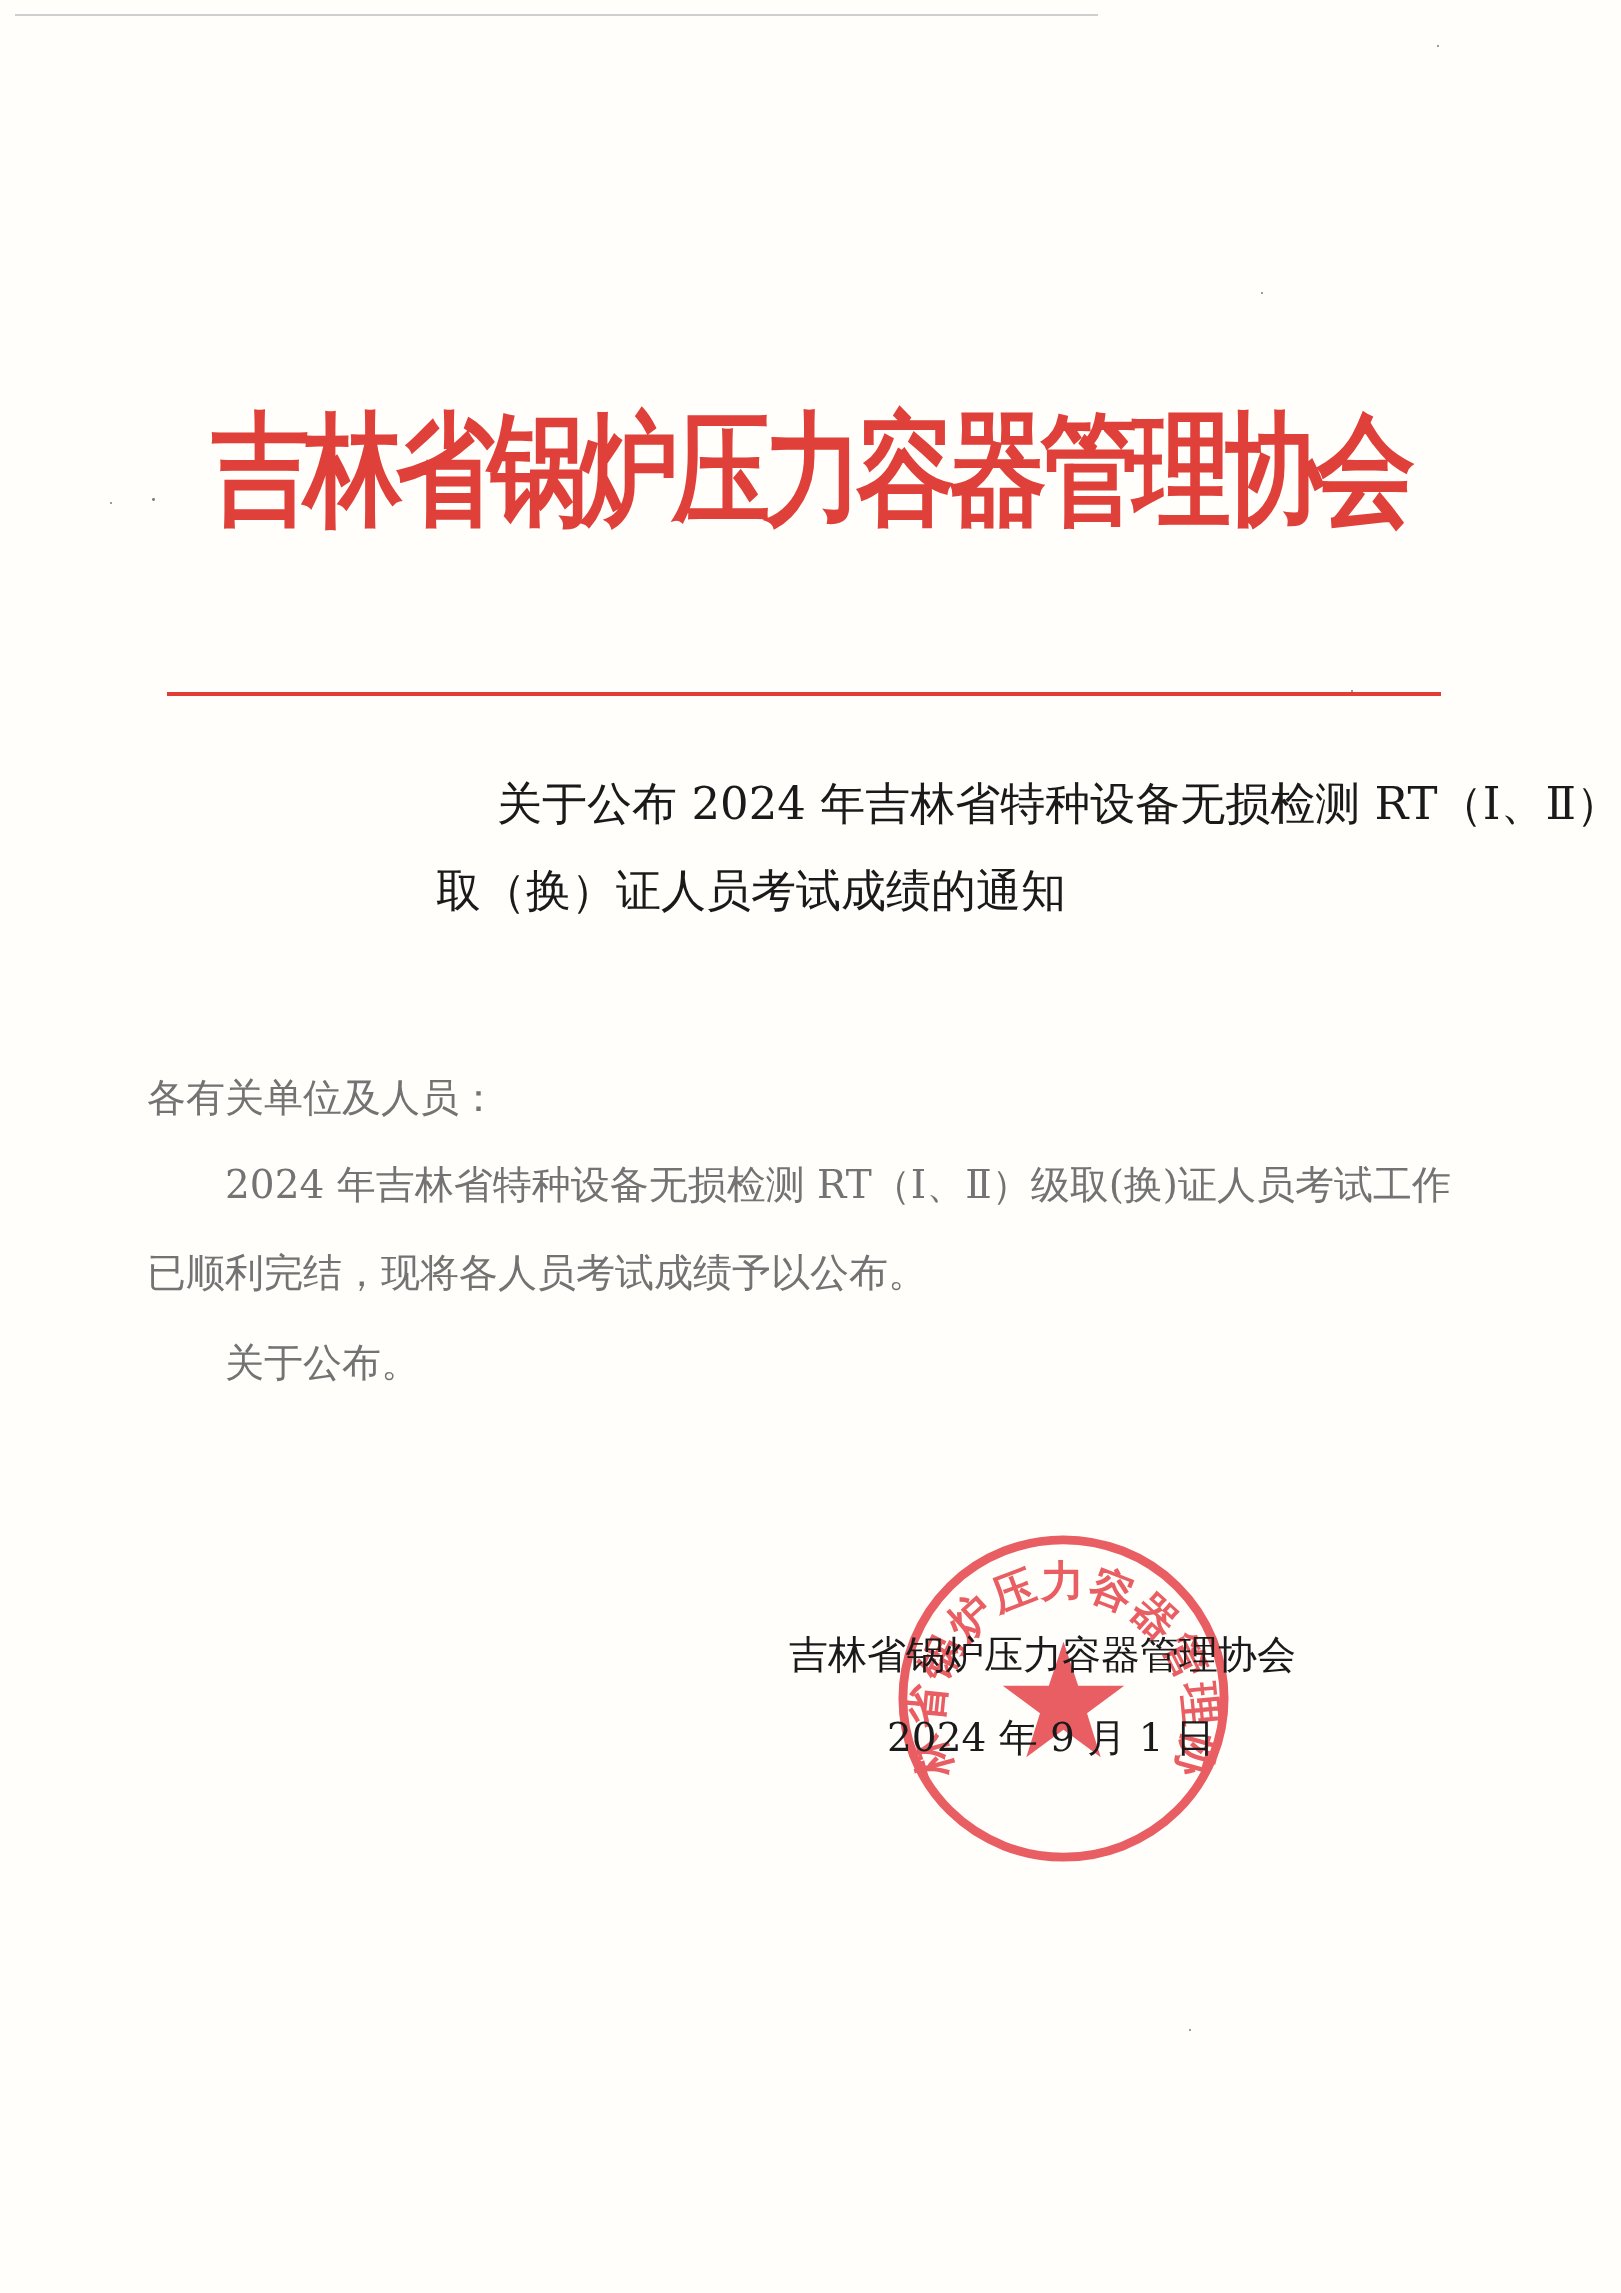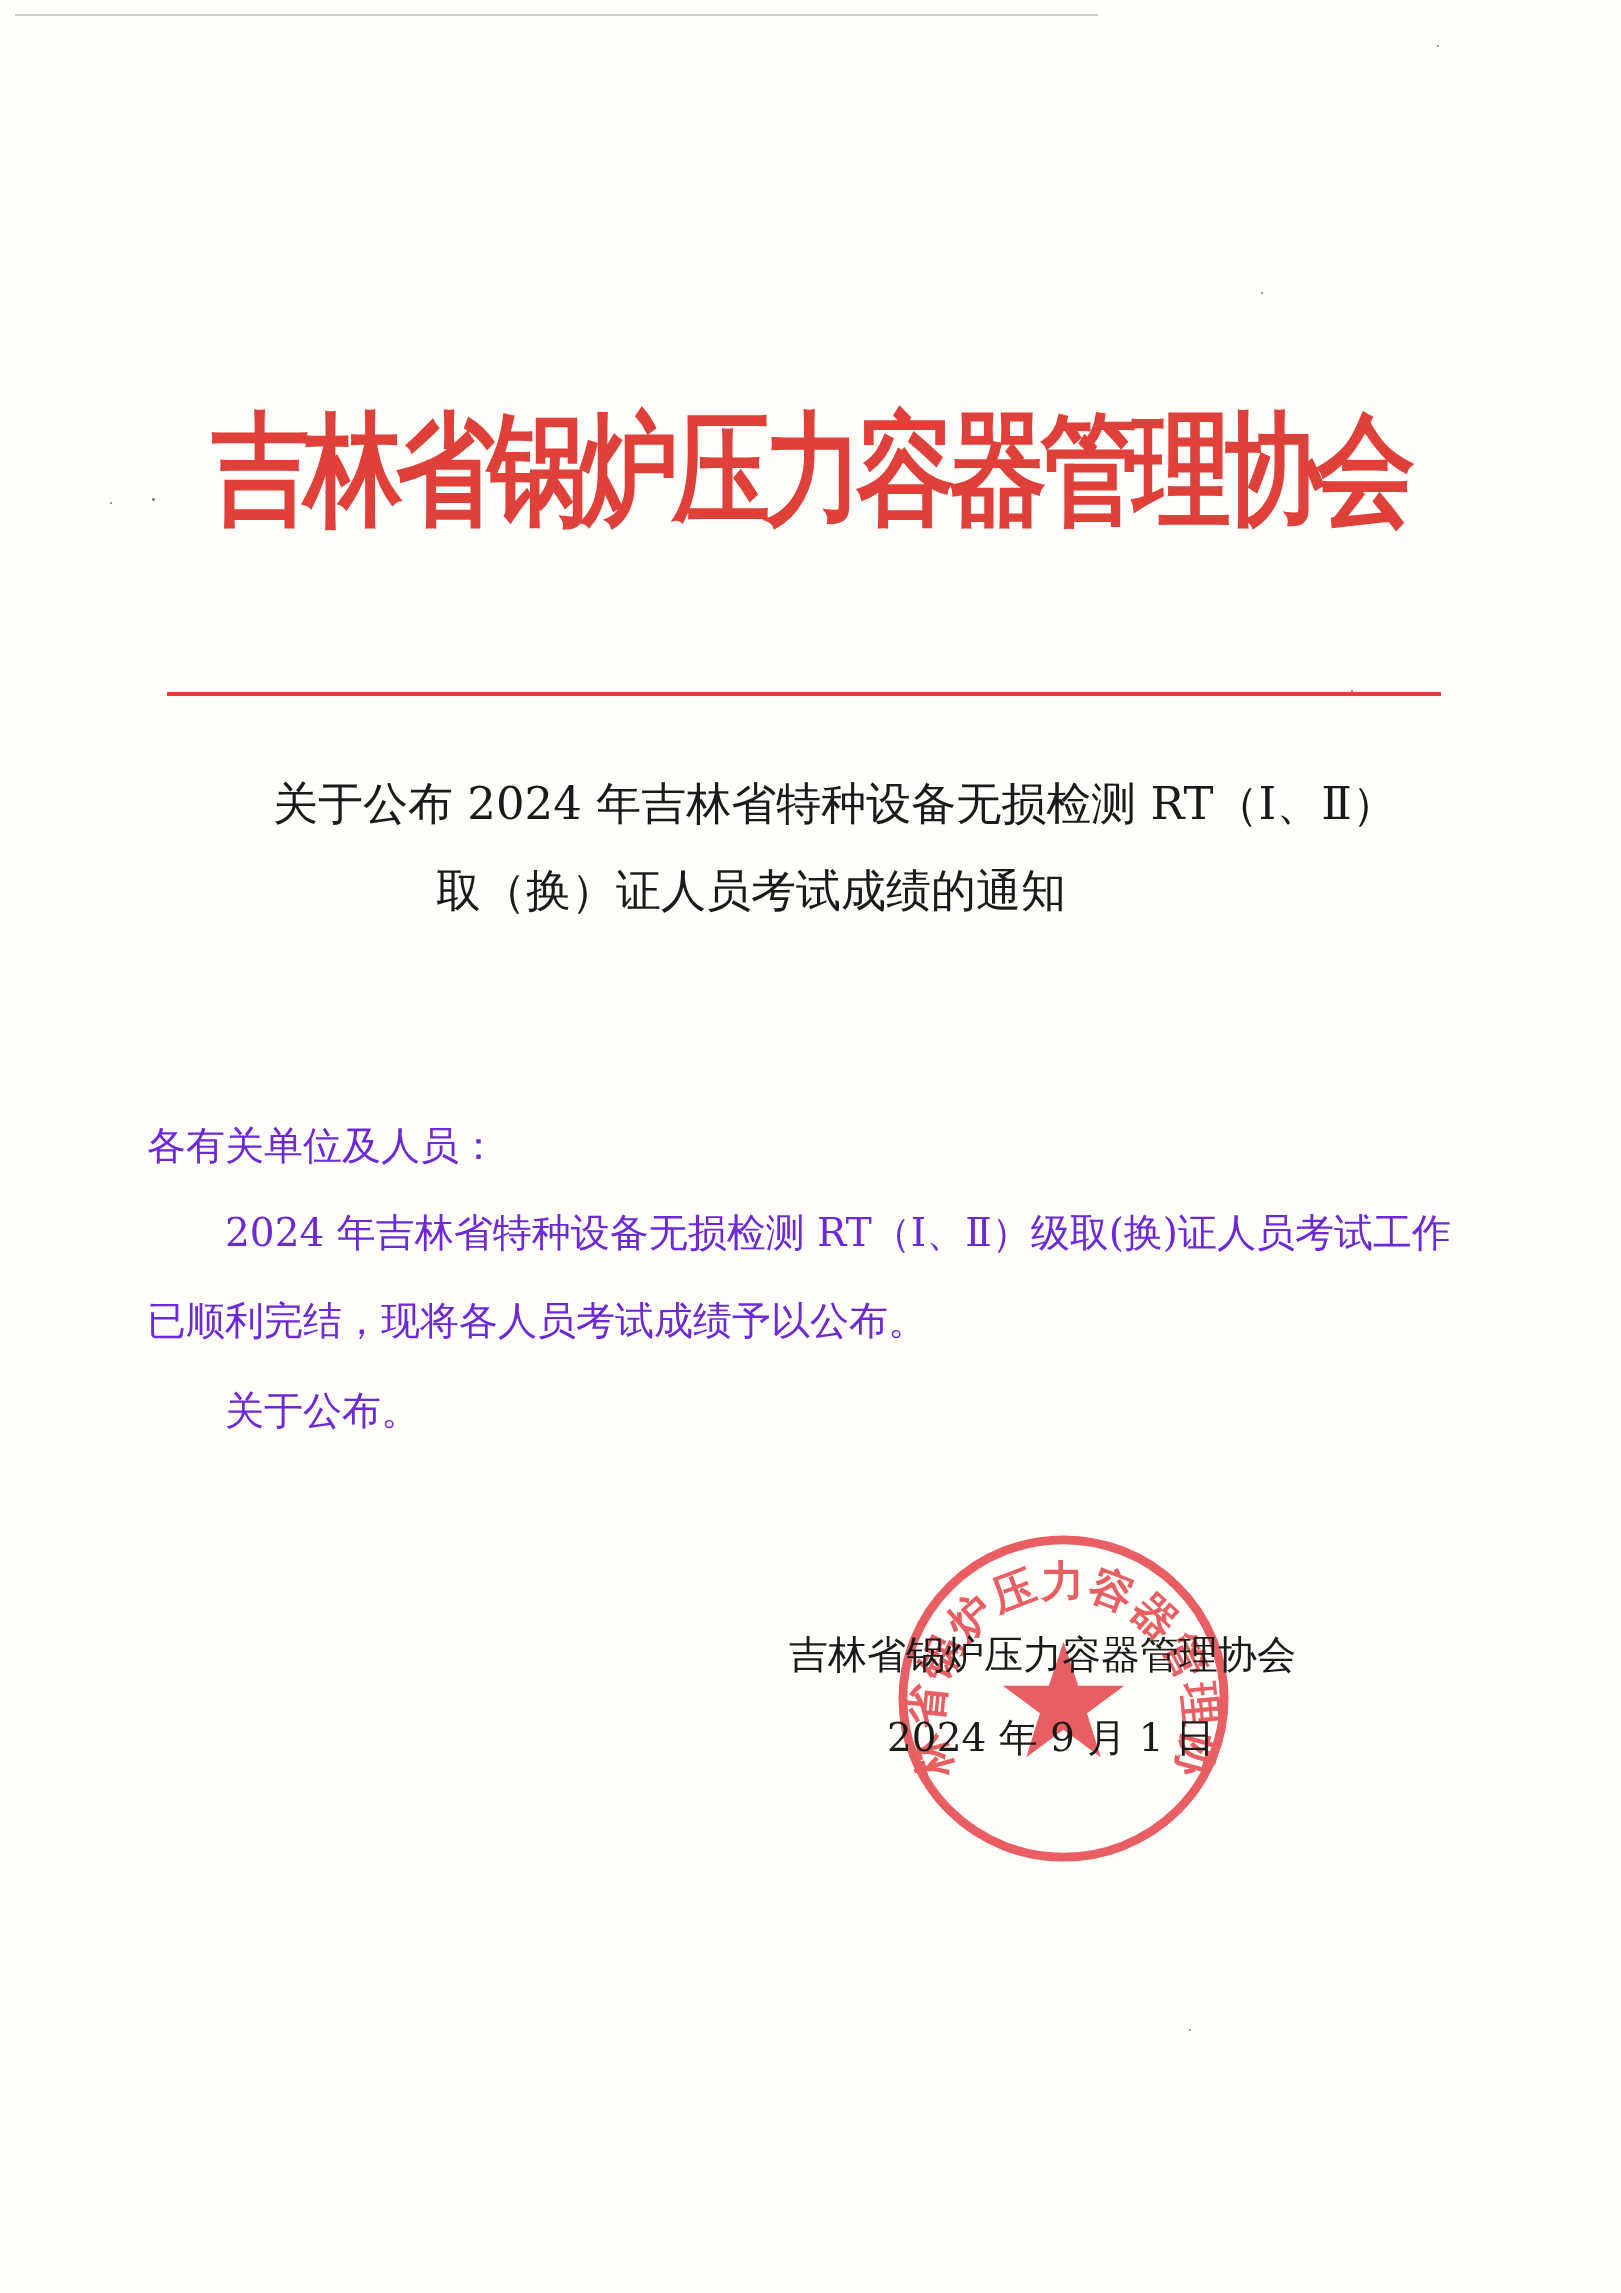--- a/index.html
+++ b/index.html
@@ -44,35 +44,34 @@
       left: 167px;
       top: 692px;
       width: 1274px;
       height: 3.9px;
       background: #e33d38;
     }
     .doc-title {
       position: absolute;
       left: 0;
       width: 1621px;
-      text-align: center;
+      text-align: right;
       font-size: 45px;
       line-height: 59px;
       color: #1a1a1a;
       white-space: nowrap;
     }
     .title-line-1 { top: 774px; padding-left: 49px; box-sizing: border-box; }
     .title-line-2 { top: 861px; left: 436px; width: auto; text-align: right; }
     .body-text {
       position: absolute;
       font-size: 39px;
       line-height: 55px;
-      color: #6d28d9;
+      color: #737373;
       white-space: nowrap;
-      margin-top: 48px;
     }
     .salutation { left: 147px; top: 1070px; }
     .para-1-line-1 { left: 225px; top: 1157px; }
     .para-1-line-2 { left: 147px; top: 1245px; text-align: center; }
     .para-2 { left: 225px; top: 1335px; }
 
     .seal {
       position: absolute;
       left: 895px;
       top: 1532px;

